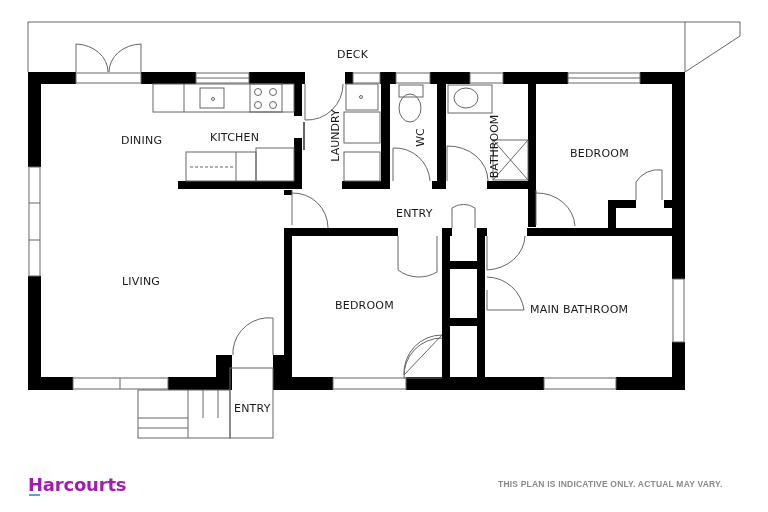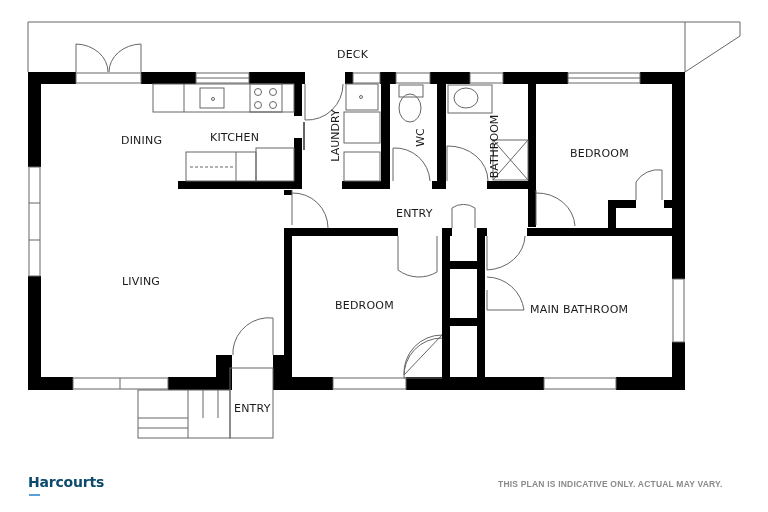--- a/index.html
+++ b/index.html
@@ -1,20 +1,20 @@
 <!DOCTYPE html>
 <html><head>
 <meta charset="utf-8">
 <style>
   html,body{margin:0;padding:0;background:#fff;}
   body{width:768px;height:512px;position:relative;overflow:hidden;font-family:"DejaVu Sans","Liberation Sans",sans-serif;}
   #plan{position:absolute;left:0;top:0;}
   .lbl{position:absolute;font-size:11px;color:#1a1a1a;letter-spacing:0.2px;white-space:nowrap;}
   .vlbl{position:absolute;font-size:11px;color:#1a1a1a;white-space:nowrap;transform:rotate(-90deg);transform-origin:center center;}
-  .logo{position:absolute;left:28px;top:474px;font-family:"DejaVu Sans",sans-serif;font-weight:bold;font-size:14px;color:#0c4a6e;letter-spacing:-0.2px;}
+  .logo{position:absolute;left:28px;top:474px;font-family:"DejaVu Sans",sans-serif;font-weight:bold;font-size:18px;color:#a21caf;letter-spacing:-0.2px;}
   .logo-bar{position:absolute;left:29px;top:494px;width:11px;height:2px;background:#5aa0d8;}
   .disclaimer{position:absolute;left:498px;top:479px;font-family:"Liberation Sans",sans-serif;font-weight:bold;font-size:8.5px;color:#8a8a8a;letter-spacing:0.2px;}
 </style>
 </head>
 <body>
 
 <svg id="plan" width="768" height="512" viewBox="0 0 768 512" xmlns="http://www.w3.org/2000/svg">
   <g fill="none" stroke="#666" stroke-width="1">
 
     <path d="M28 72 L28 22 L740 22 L740 36 L685 72"></path>

